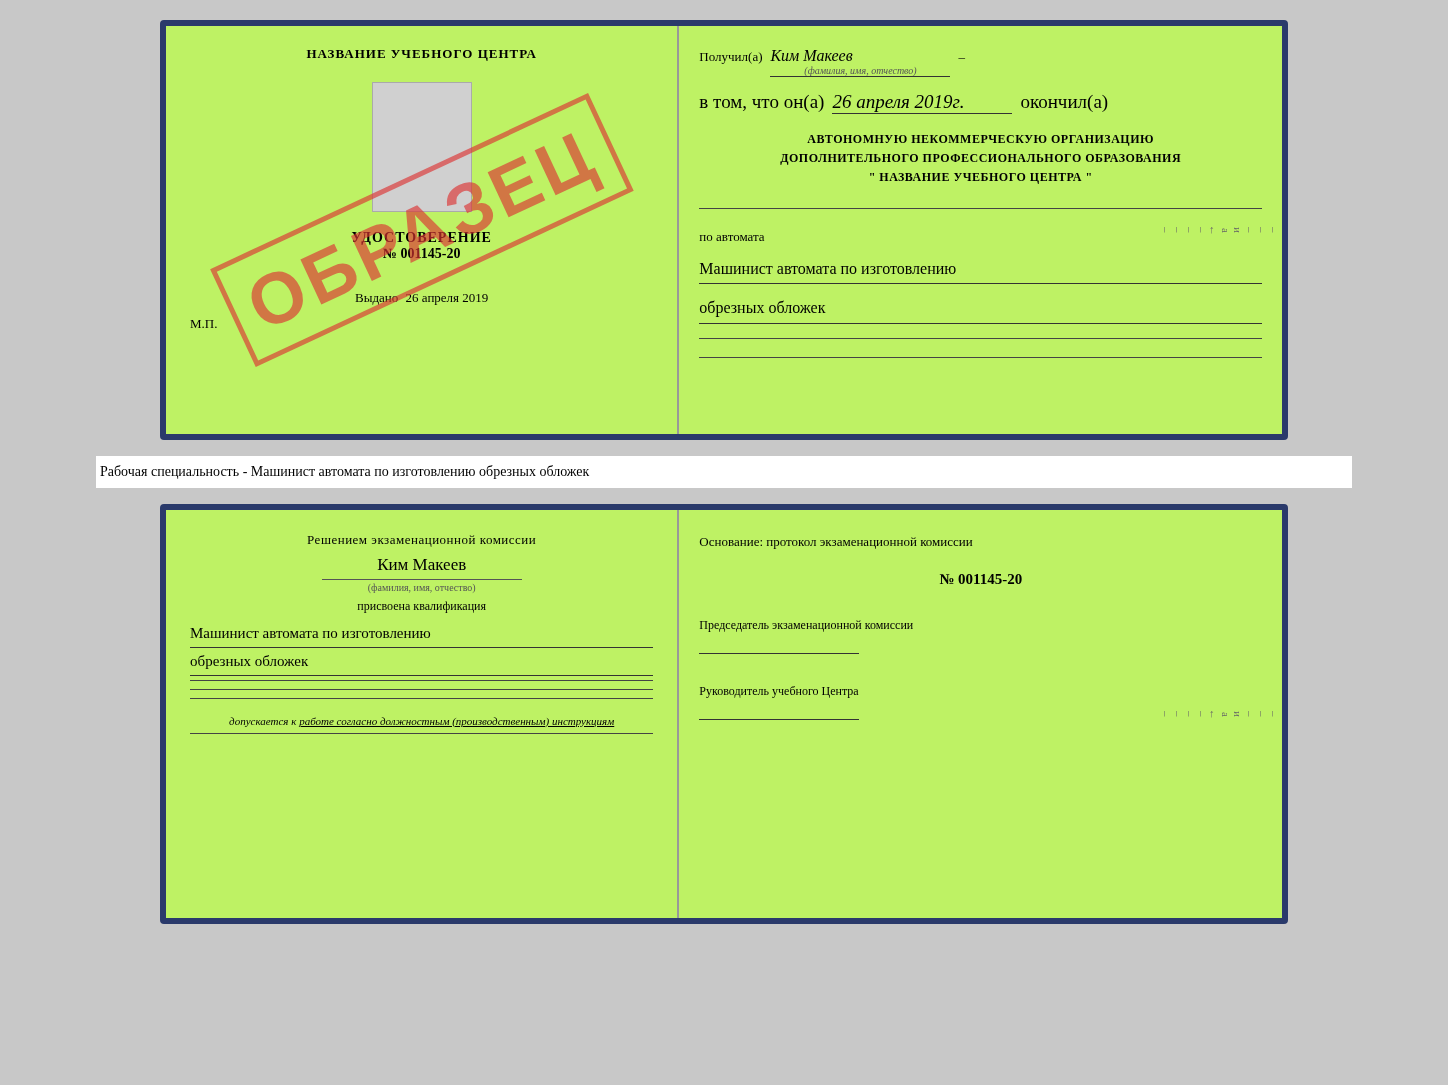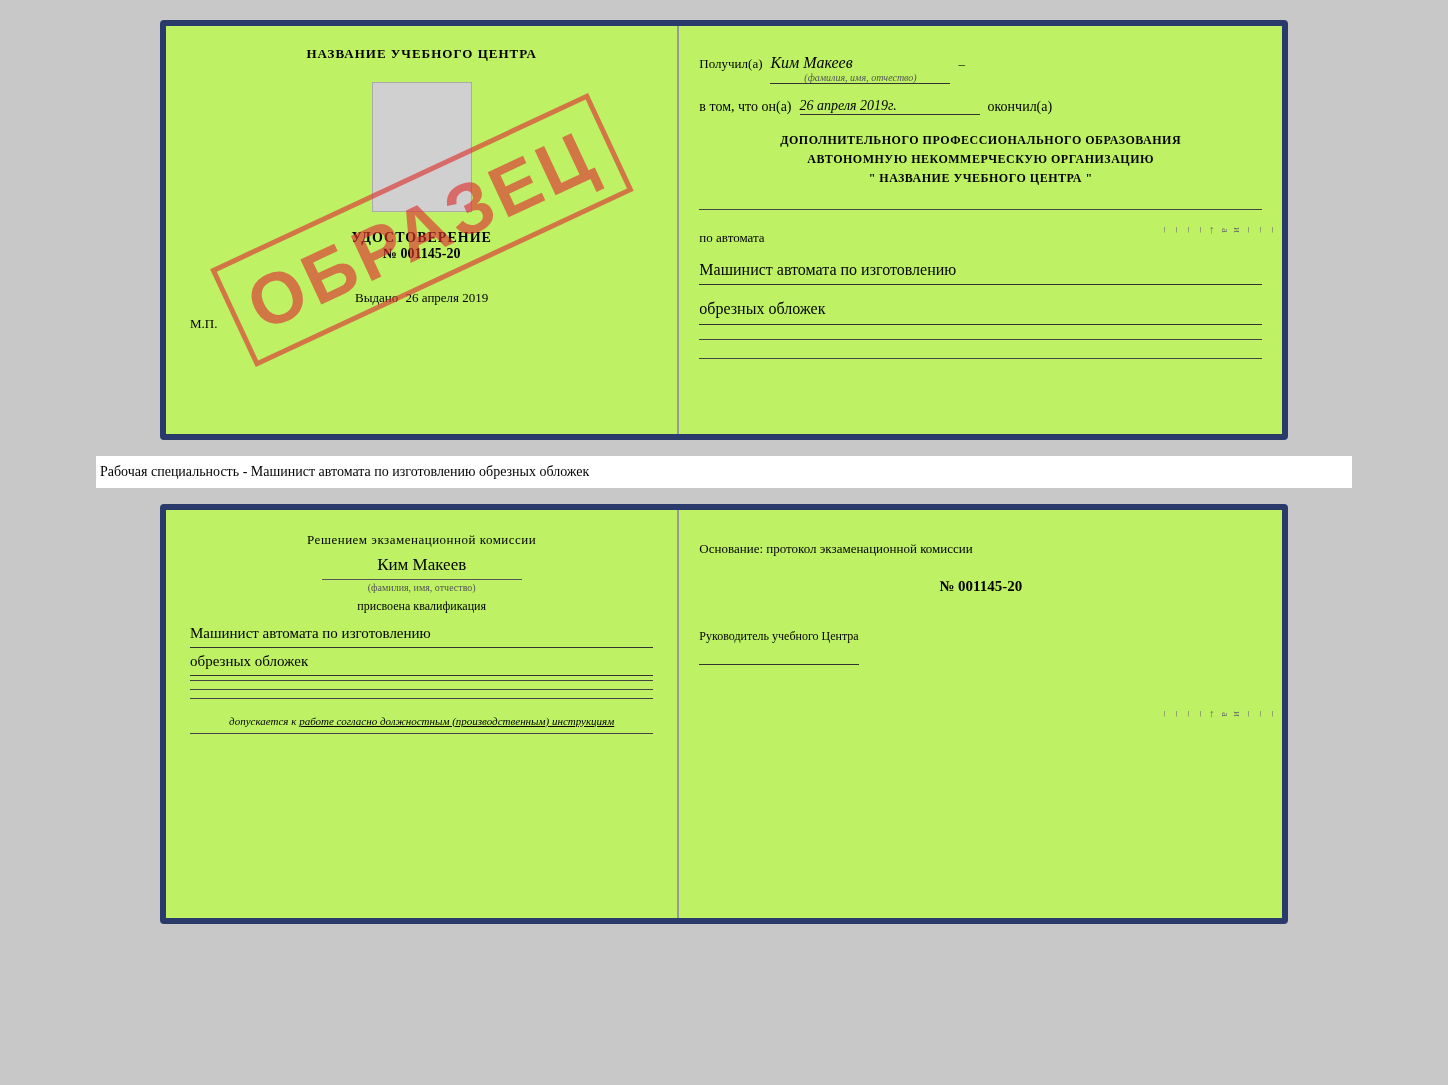--- a/index.html
+++ b/index.html
@@ -30,25 +30,24 @@
       border-right: 2px solid #999;
       padding: 20px 24px;
       display: flex;
       flex-direction: column;
       align-items: center;
       position: relative;
     }
 
     .doc-right {
       width: 54%;
-      padding: 8px 20px;
+      padding: 21px 20px;
       display: flex;
       flex-direction: column;
       gap: 10px;
-      margin-top: 20px;
     }
 
     
     .top-doc { min-height: 420px; }
     .bottom-doc { min-height: 420px; }
 
     .left-title {
       font-size: 13px;
       font-weight: bold;
       text-align: center;
@@ -139,23 +138,23 @@
     }
 
     .small-label {
       font-size: 10px;
       color: #555;
       text-align: center;
       display: block;
     }
 
     .vtom-row {
-      font-size: 14px;
-      display: flex;
-      align-items: center;
+      font-size: 19px;
+      display: flex;
+      align-items: flex-start;
       gap: 8px;
       margin-top: 4px;
     }
 
     .org-block {
       font-size: 12px;
       font-weight: bold;
       text-align: center;
       letter-spacing: 0.5px;
       line-height: 1.6;
@@ -324,22 +323,22 @@
       <span>–</span>
     </div>
 
     <div class="vtom-row">
       <span>в том, что он(а)</span>
       <span class="underline-value" style="font-style:italic;">26 апреля 2019г.</span>
       <span>окончил(а)</span>
     </div>
 
     <div class="org-block">
+      <div>АВТОНОМНУЮ НЕКОММЕРЧЕСКУЮ ОРГАНИЗАЦИЮ</div>
       <div>ДОПОЛНИТЕЛЬНОГО ПРОФЕССИОНАЛЬНОГО ОБРАЗОВАНИЯ</div>
-      <div>АВТОНОМНУЮ НЕКОММЕРЧЕСКУЮ ОРГАНИЗАЦИЮ</div>
       <div>"  НАЗВАНИЕ УЧЕБНОГО ЦЕНТРА  "</div>
     </div>
 
     <div class="divider-line"></div>
 
     <div class="po-professii-block">
       <span>по автомата</span>
     </div>
     <span class="cursive-profession">Машинист автомата по изготовлению</span>
     <span class="cursive-profession">обрезных обложек</span>
@@ -384,20 +383,24 @@
   </div>
 
   <div class="doc-right">
     <div class="osnovaniye-block">
       <span>Основание: протокол экзаменационной комиссии</span>
     </div>
 
     <div class="protocol-num">№  001145-20</div>
 
 
+    <div class="podpis-block">
+      <div>Председатель экзаменационной комиссии</div>
+      <span class="podpis-line"></span>
+    </div>
 
     <div class="podpis-block" style="margin-top:14px;">
       <div>Руководитель учебного Центра</div>
       <span class="podpis-line"></span>
     </div>
 
     <div class="right-edge-marks">
       <span class="edge-char">–</span>
       <span class="edge-char">–</span>
       <span class="edge-char">–</span>

